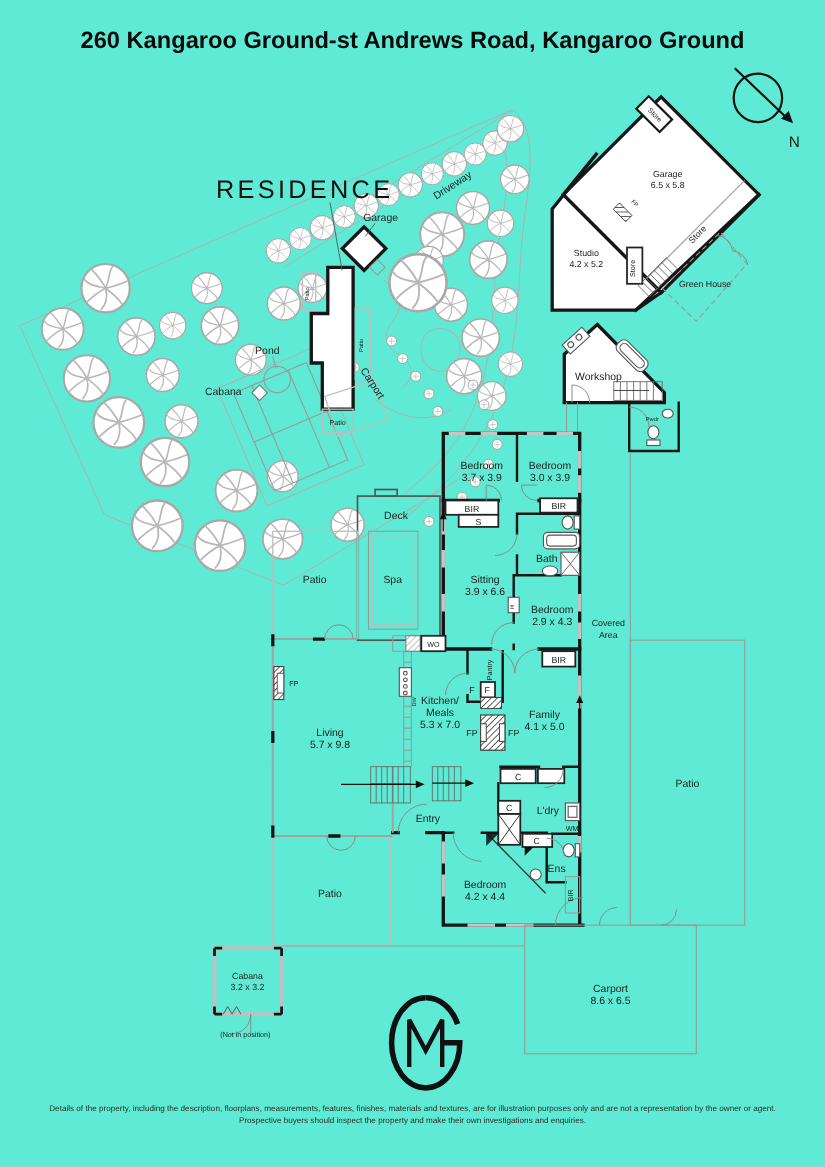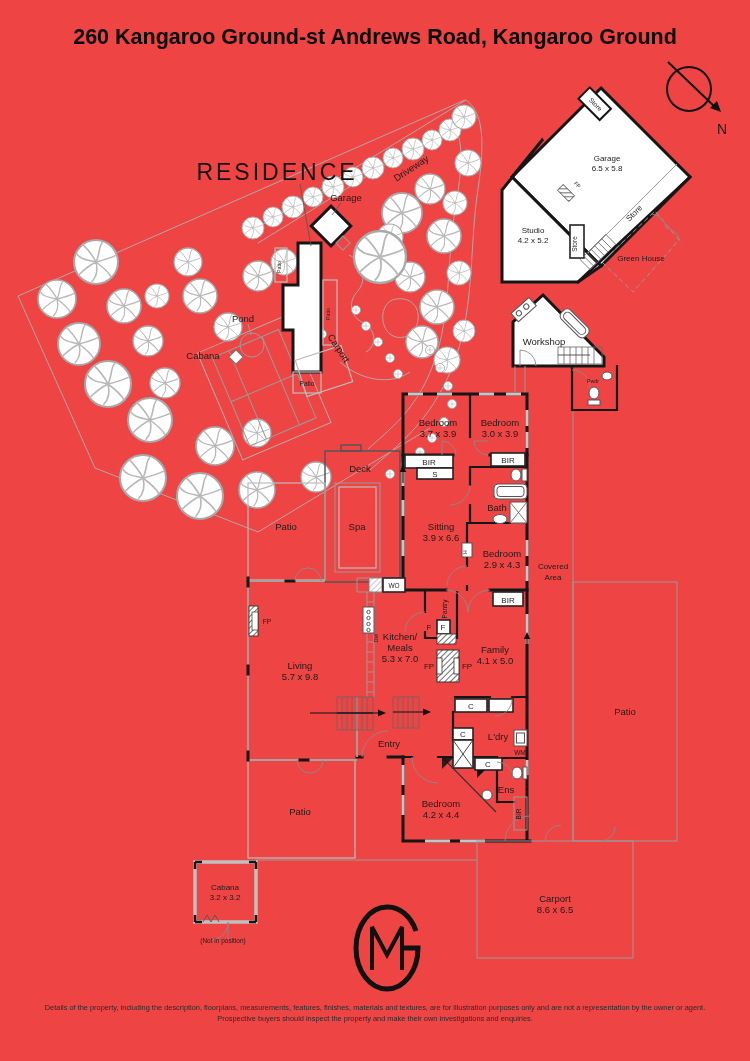--- a/index.html
+++ b/index.html
@@ -1,16 +1,16 @@
 <!DOCTYPE html>
 <html><head>
 <meta charset="utf-8">
 <style>
   html,body{margin:0;padding:0;background:#fff;}
-  #page{position:relative;width:750px;height:1061px;background:#ef4444;overflow:hidden;}
+  #page{position:relative;width:750px;height:1061px;background:#5eead4;overflow:hidden;}
   svg text{font-family:"Liberation Sans",sans-serif;fill:#1c1c1c;}
   .t-title{font-size:21.5px;font-weight:bold;text-anchor:middle;fill:#0a0a0a;}
   .t-big{font-size:23px;letter-spacing:3px;text-anchor:middle;fill:#111;}
   .t-room{font-size:9.5px;text-anchor:middle;}
   .t-sm{font-size:8px;text-anchor:middle;}
   .t-xs{font-size:6.5px;text-anchor:middle;}
   .t-xxs{font-size:5.2px;text-anchor:middle;}
   .t-n{font-size:14px;text-anchor:middle;}
   .t-disc{font-size:7.4px;text-anchor:middle;fill:#2b2b2b;}
   .w3{stroke:#161616;stroke-width:3;fill:none;stroke-linecap:square;}

